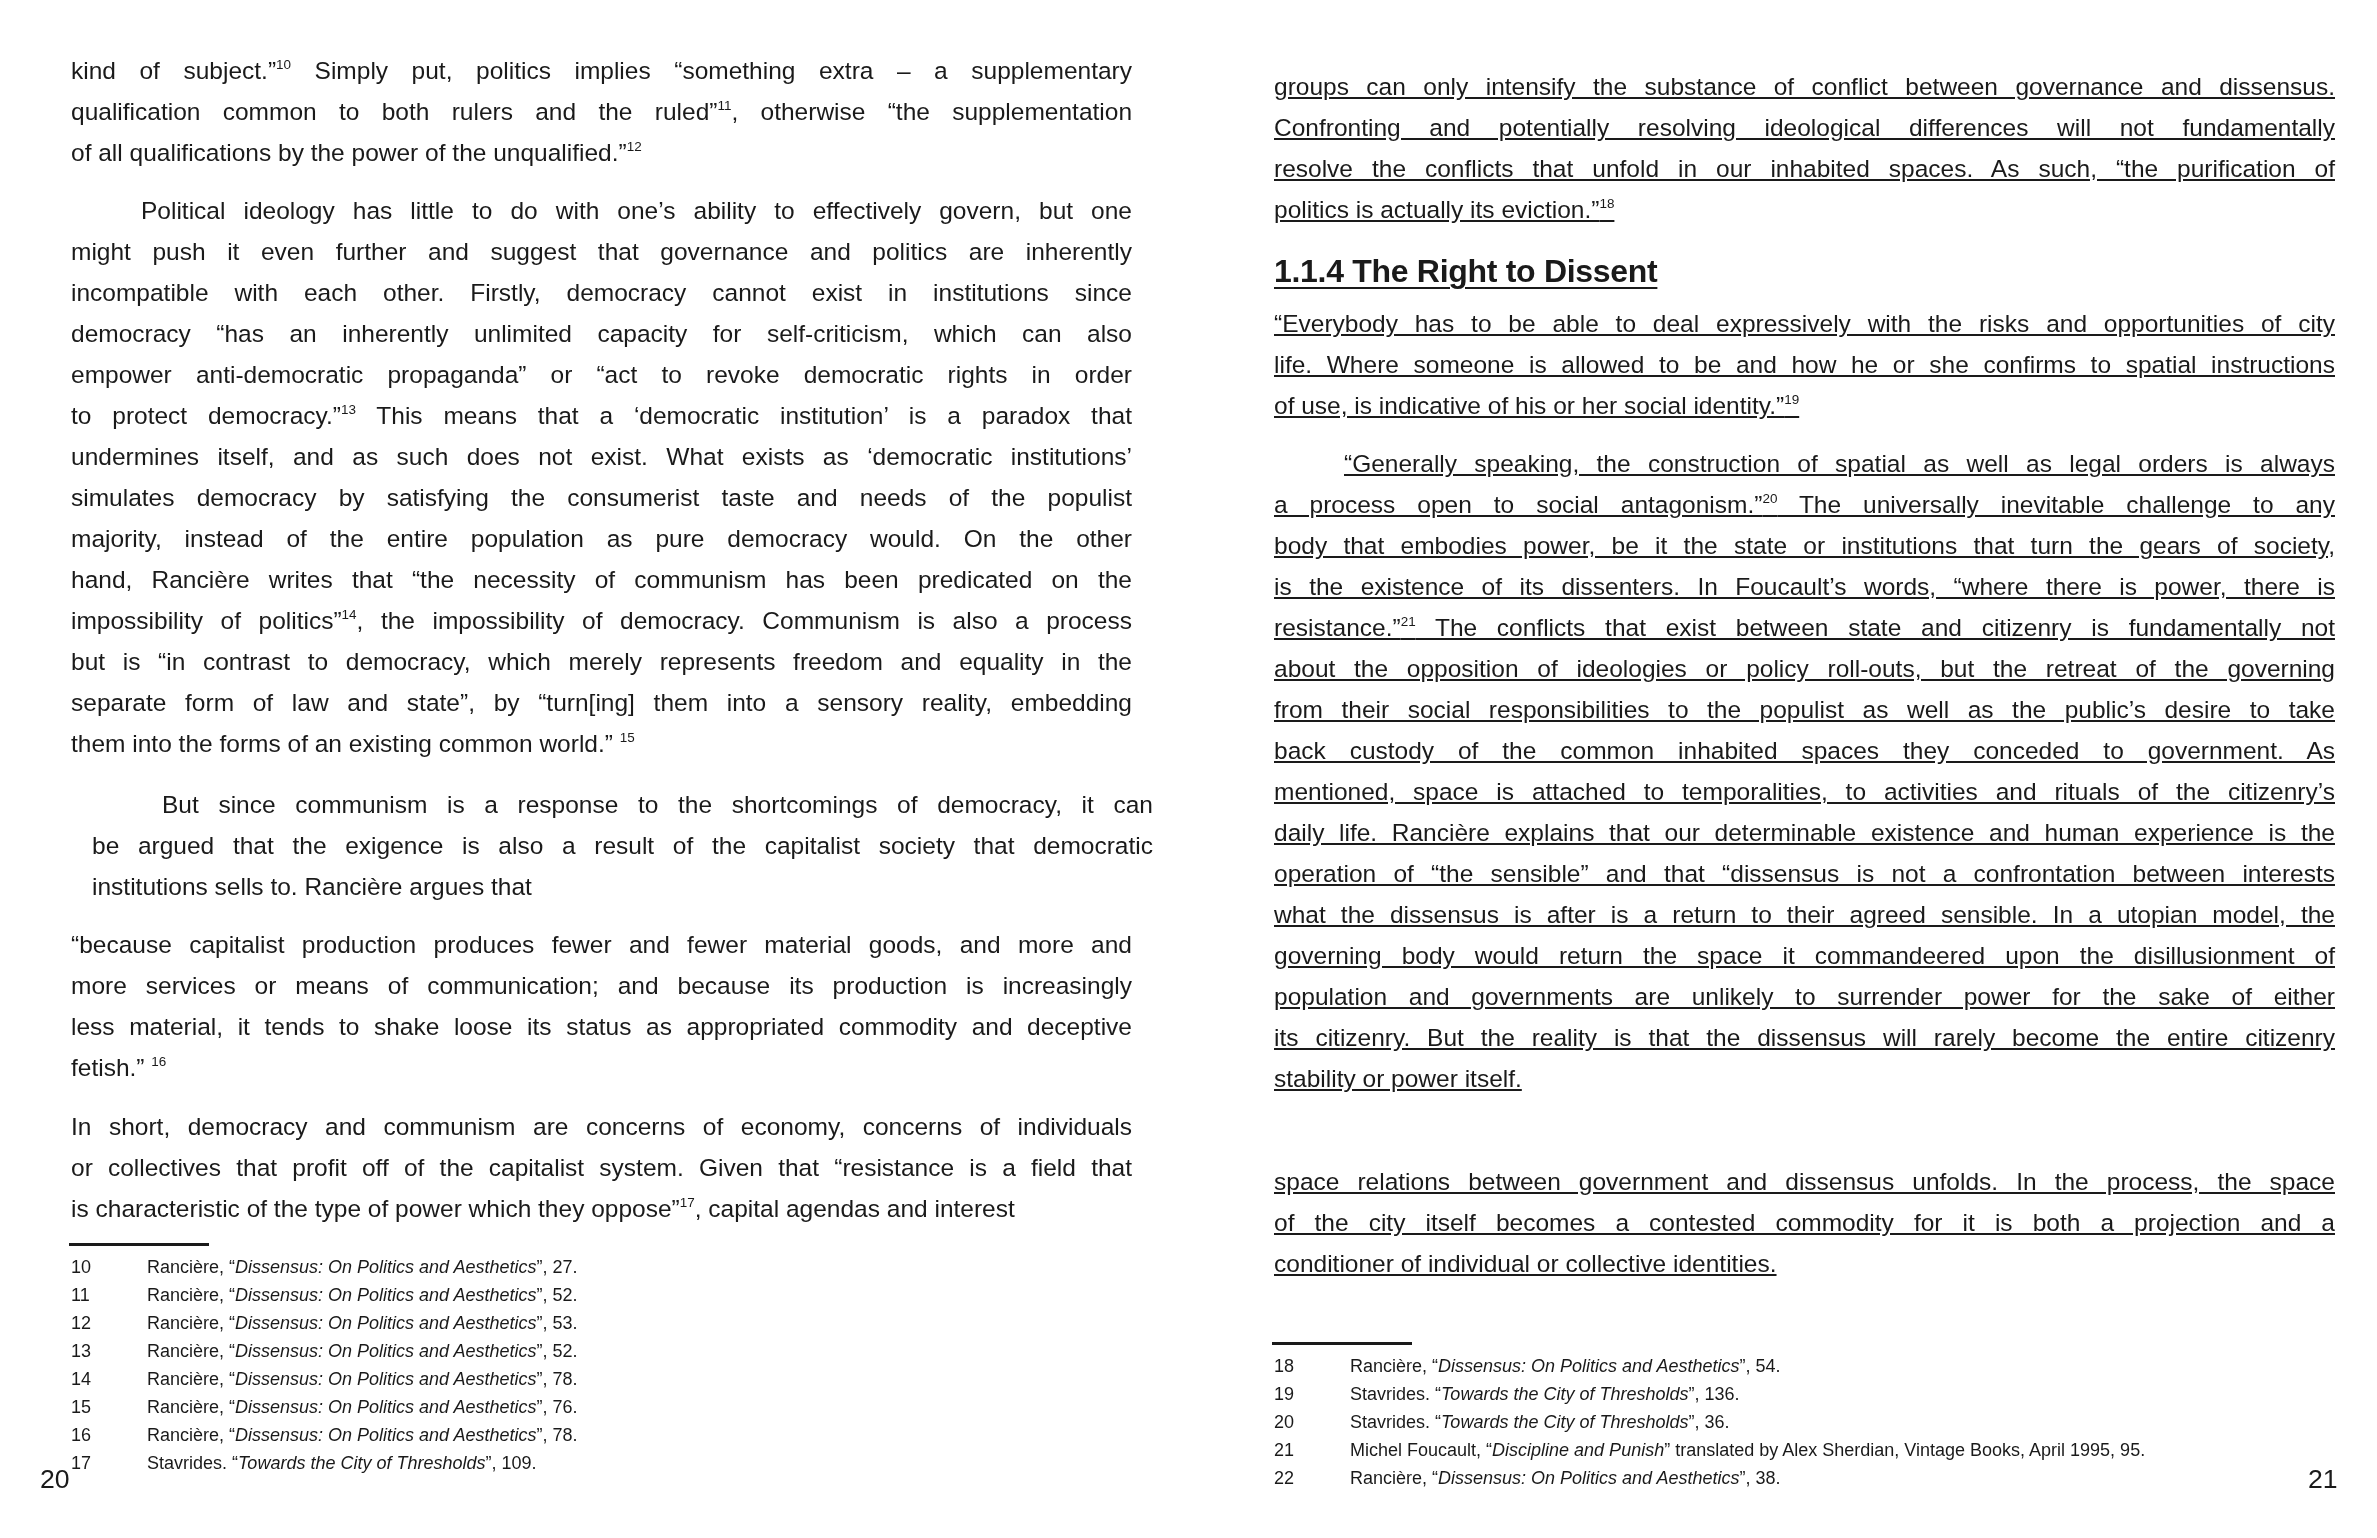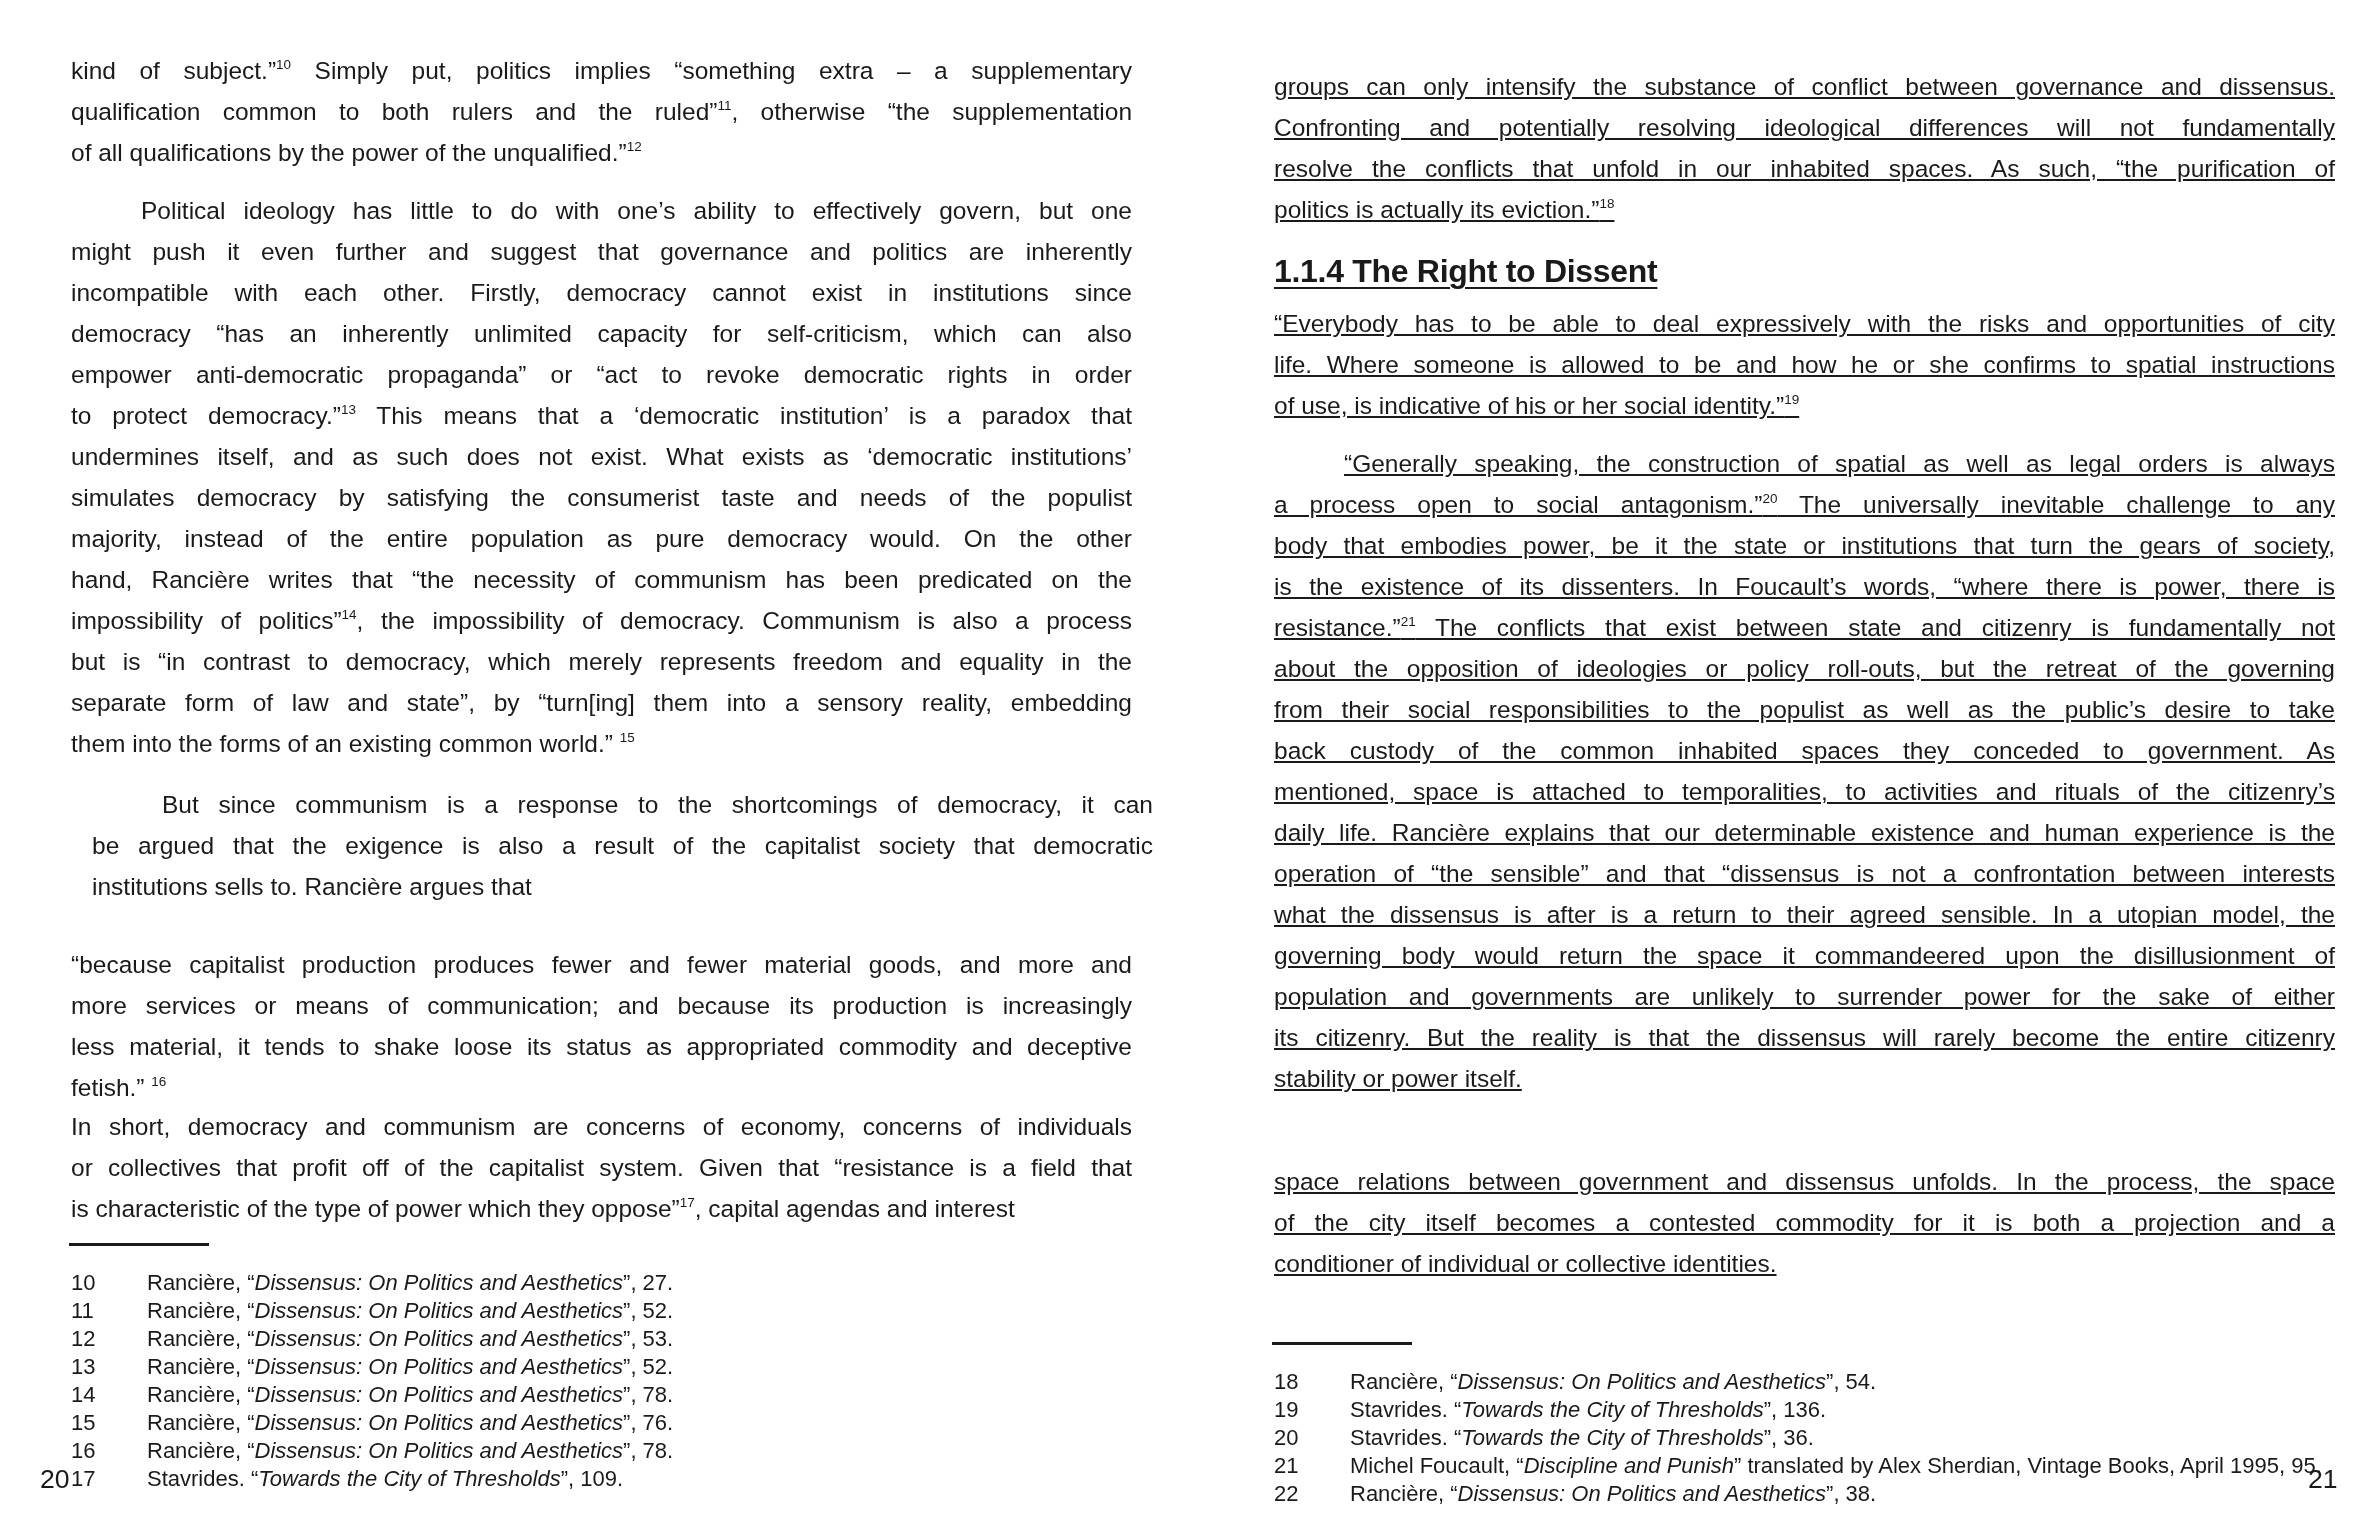--- a/index.html
+++ b/index.html
@@ -13,21 +13,21 @@
   .page-right .block { left: 85px; text-decoration: underline; }
   .line { display: block; white-space: nowrap; text-align: justify; text-align-last: justify; height: 41px; overflow: visible; }
   .line.last { text-align-last: left; }
   .line.indent { padding-left: 70px; }
   .line sup, .fn-row sup { font-size: 0.55em; vertical-align: 0; position: relative; top: -0.75em; line-height: 0; }
   .heading { position: absolute; left: 85px; top: 253px; font-size: 32px; font-weight: bold;
              text-decoration: underline; text-decoration-thickness: 2.1px; text-underline-offset: 4.9px; letter-spacing: -0.3px; }
   .fn-rule { position: absolute; height: 2.8px; width: 140px; background: #1a1a1a; }
   .page-left .fn-rule { left: 69px; top: 1243px; }
   .page-right .fn-rule { left: 83px; top: 1342px; }
-  .footnotes { position: absolute; font-size: 22px; line-height: 28px; margin-top: 16px; }
+  .footnotes { position: absolute; font-size: 18px; line-height: 28px; }
   .page-left .footnotes { left: 71px; top: 1253px; }
   .page-right .footnotes { left: 85px; top: 1352px; }
   .fn-row { display: block; white-space: nowrap; height: 28px; }
   .fn-num { display: inline-block; width: 76px; }
   .fn-text i { font-style: italic; }
   .page-num { position: absolute; top: 1464px; font-size: 26.6px; }
   .page-left .page-num { left: 40px; }
   .page-right .page-num { left: 1119px; }
 </style>
 </head>
@@ -54,21 +54,21 @@
         <span class="line"><span>impossibility of politics”</span><sup>14</sup><span>, the impossibility of democracy. Communism is also a process</span></span>
         <span class="line"><span>but is “in contrast to democracy, which merely represents freedom and equality in the</span></span>
         <span class="line"><span>separate form of law and state”, by “turn[ing] them into a sensory reality, embedding</span></span>
         <span class="line last"><span>them into the forms of an existing common world.” </span><sup>15</sup></span>
       </div>
       <div class="block" style="top: 784px; margin-left: 21px;">
         <span class="line indent"><span>But since communism is a response to the shortcomings of democracy, it can</span></span>
         <span class="line"><span>be argued that the exigence is also a result of the capitalist society that democratic</span></span>
         <span class="line last"><span>institutions sells to. Rancière argues that</span></span>
       </div>
-      <div class="block" style="top: 924px; margin-top: 20px;">
+      <div class="block" style="top: 924px;">
         <span class="line"><span>“because capitalist production produces fewer and fewer material goods, and more and</span></span>
         <span class="line"><span>more services or means of communication; and because its production is increasingly</span></span>
         <span class="line"><span>less material, it tends to shake loose its status as appropriated commodity and deceptive</span></span>
         <span class="line last"><span>fetish.” </span><sup>16</sup></span>
       </div>
       <div class="block" style="top: 1106px;">
         <span class="line"><span>In short, democracy and communism are concerns of economy, concerns of individuals</span></span>
         <span class="line"><span>or collectives that profit off of the capitalist system. Given that “resistance is a field that</span></span>
         <span class="line last"><span>is characteristic of the type of power which they oppose”</span><sup>17</sup><span>, capital agendas and interest</span></span>
       </div>

